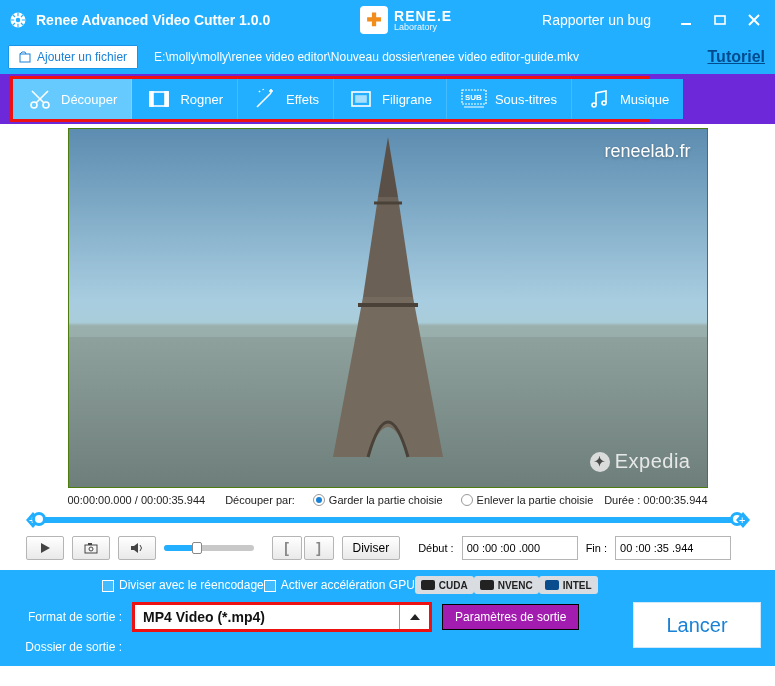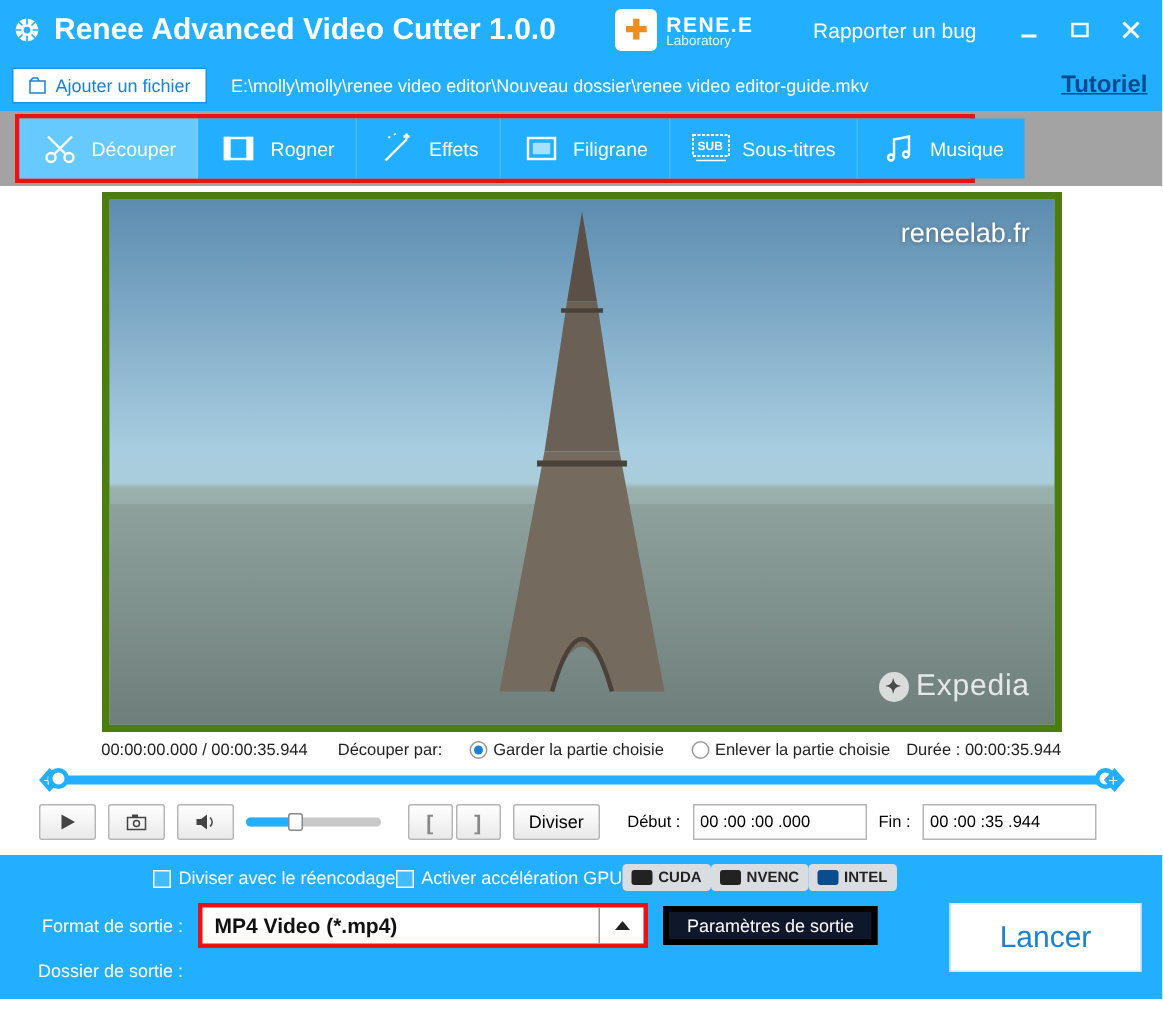--- a/index.html
+++ b/index.html
@@ -1,41 +1,41 @@
 <!DOCTYPE html>
 <html><head>
 <meta charset="utf-8">
 <style>
   * { box-sizing: border-box; margin: 0; padding: 0; font-family: "Segoe UI", Tahoma, Arial, sans-serif; }
   body { width: 775px; height: 686px; background: #fff; overflow: hidden; font-size: 12px; }
   
   .titlebar { height: 40px; background: #23afff; color: #fff; display: flex; align-items: center; padding: 0 4px 0 8px; }
   .titlebar .app-icon { width: 20px; height: 20px; margin-right: 8px; display:inline-flex; align-items:center; justify-content:center;}
-  .titlebar .title { font-size: 20px; font-weight: 600; white-space: nowrap; }
+  .titlebar .title { font-size: 14px; font-weight: 600; white-space: nowrap; }
   .titlebar .logo { margin-left: auto; margin-right: auto; display:flex; align-items:center; gap:6px;}
   .logo-box { width:28px; height:28px; background:#fff; border-radius:4px; display:flex; align-items:center; justify-content:center; color:#f28c1a; font-size:18px; font-weight:bold;}
   .logo-text .l1 { font-size:14px; font-weight:600; letter-spacing:1px;}
   .logo-text .l2 { font-size:9px; margin-top:-2px; opacity:.9;}
   .titlebar .bug-link { font-size: 14px; margin-right: 18px; cursor:pointer; }
   .titlebar .winbtn { width: 34px; height: 34px; display:flex; align-items:center; justify-content:center; cursor:pointer; font-size:14px; }
   
   .row2 { height:34px; background:#23afff; display:flex; align-items:center; padding:0 10px 0 8px; gap:16px; }
   .addfile-btn { background:#fff; border:1px solid #1a94e6; height:24px; padding:0 10px; display:flex; align-items:center; gap:6px; color:#1a82d6; font-size:12px; cursor:pointer; border-radius:1px;}
   .filepath { color:#fff; font-size:12px; flex:1; white-space:nowrap; overflow:hidden; text-overflow:ellipsis;}
   .tutorial-link { color:#004b8e; text-decoration:underline; font-weight:600; font-size:16px; cursor:pointer;}
   
-  .tabs-wrap { background:#a3a3a3; padding:2px 10px 2px 10px; }
+  .tabs-wrap { background:#6d28d9; padding:2px 10px 2px 10px; }
   .tabs { display:flex; border:3px solid #e11; height:46px; width:640px; }
   .tab { flex:0 0 auto; padding:0 14px; display:flex; align-items:center; gap:8px; color:#fff; font-size:13px; cursor:pointer; background:#23afff; border-right:1px solid rgba(255,255,255,.15); }
   .tab.selected { background:#66caff; }
   .tab:last-child { border-right:none;}
   .tab .ticon { width:26px; height:26px; display:flex; align-items:center; justify-content:center; }
   
   .main { padding:4px 20px 0 20px; }
-  .video-frame { position:relative; width:640px; height:360px; margin:0 auto; background:#8ab5d0; border:5px solid #4d7c0f; overflow:hidden;}
+  .video-frame { position:relative; width:640px; height:360px; margin:0 auto; background:#8ab5d0; border:1px solid #4d7c0f; overflow:hidden;}
   .sky { position:absolute; inset:0; background: linear-gradient(to bottom,#5c8cb0 0%, #a8cde0 48%, #aacdda 54%, #9ab0ad 55%, #7f9490 100%);}
   .ground { position:absolute; left:0; right:0; bottom:0; height:42%; background:linear-gradient(to bottom,#8fa19d 0%, #6e7f7b 100%);}
   .eiffel { position:absolute; left:50%; top:8px; transform:translateX(-50%);}
   .watermark-right { position:absolute; top:12px; right:16px; color:#fff; font-size:18px; font-weight:500; text-shadow:0 1px 3px rgba(0,0,0,.3);}
   .expedia { position:absolute; bottom:14px; right:16px; color:#f3f3f3; font-size:20px; font-weight:500; letter-spacing:.5px; display:flex; align-items:center; gap:5px; opacity:.9;}
   .expedia-ico { width:20px; height:20px; border-radius:50%; background:#e6e6e6; color:#444; display:flex; align-items:center; justify-content:center; font-size:13px; font-weight:700;}
   
   .time-row { width:640px; margin:6px auto 0 auto; display:flex; align-items:flex-end; font-size:11px; color:#222; gap:10px;}
   .time-row .left-time { white-space:nowrap;}
   .time-row .opts { display:flex; align-items:center; gap:18px; margin-left:10px; flex:1;}
@@ -60,21 +60,21 @@
   .strip { background:#23afff; margin-top:10px; padding:6px 14px 12px 14px; display:flex; flex-direction:column; gap:8px;}
   .opts-row { display:flex; align-items:center; padding-left:88px; color:#fff;}
   .chk { width:12px; height:12px; border:1px solid #fff; background:rgba(255,255,255,.15); display:inline-block; margin-right:5px; vertical-align:middle;}
   .badge { height:18px; display:inline-flex; align-items:center; gap:4px; background:#d9dde1; border-radius:3px; padding:0 6px; color:#222; font-size:10px; font-weight:600;}
   .badge .dot { width:14px; height:10px; background:#222; border-radius:2px; position:relative;}
   .format-row { display:flex; align-items:center; gap:10px;}
   .row-lbl { color:#fff; font-size:12px; width:108px; text-align:right;}
   .format-box { display:flex; border:3px solid #e11; height:30px; width:300px; background:#fff; align-items:center;}
   .format-text { flex:1; padding:0 8px; font-size:14px; font-weight:600; color:#111;}
   .format-arrow { width:30px; height:100%; border-left:1px solid #999; display:flex; align-items:center; justify-content:center; cursor:pointer;}
-  .params-btn { height:26px; background:#0f172a; border:4px solid #000000; color:#fff; padding:0 12px; font-size:12px; cursor:pointer;}
+  .params-btn { height:26px; background:#a21caf; border:1px solid #000000; color:#fff; padding:0 12px; font-size:12px; cursor:pointer;}
   .launch-btn { height:46px; width:128px; background:#ffffff; border:1px solid #cfe8fa; color:#1a82d6; font-size:20px; font-weight:500; display:flex; align-items:center; justify-content:center; cursor:pointer; margin-left:auto;}
   .folder-row { display:flex; align-items:center; gap:10px;}
   .folder-box { flex:0 0 420px; display:flex; align-items:center; background:#b7e3a8; border:1px solid #7fb66a; height:24px;}
   .folder-text { flex:1; padding:0 6px; font-size:12px; color:#1a1a1a;}
   .folder-ico { width:24px; height:24px; display:flex; align-items:center; justify-content:center; color:#1a82d6; cursor:pointer;}
 </style>
 </head>
 <body>
 
 <div class="titlebar">

